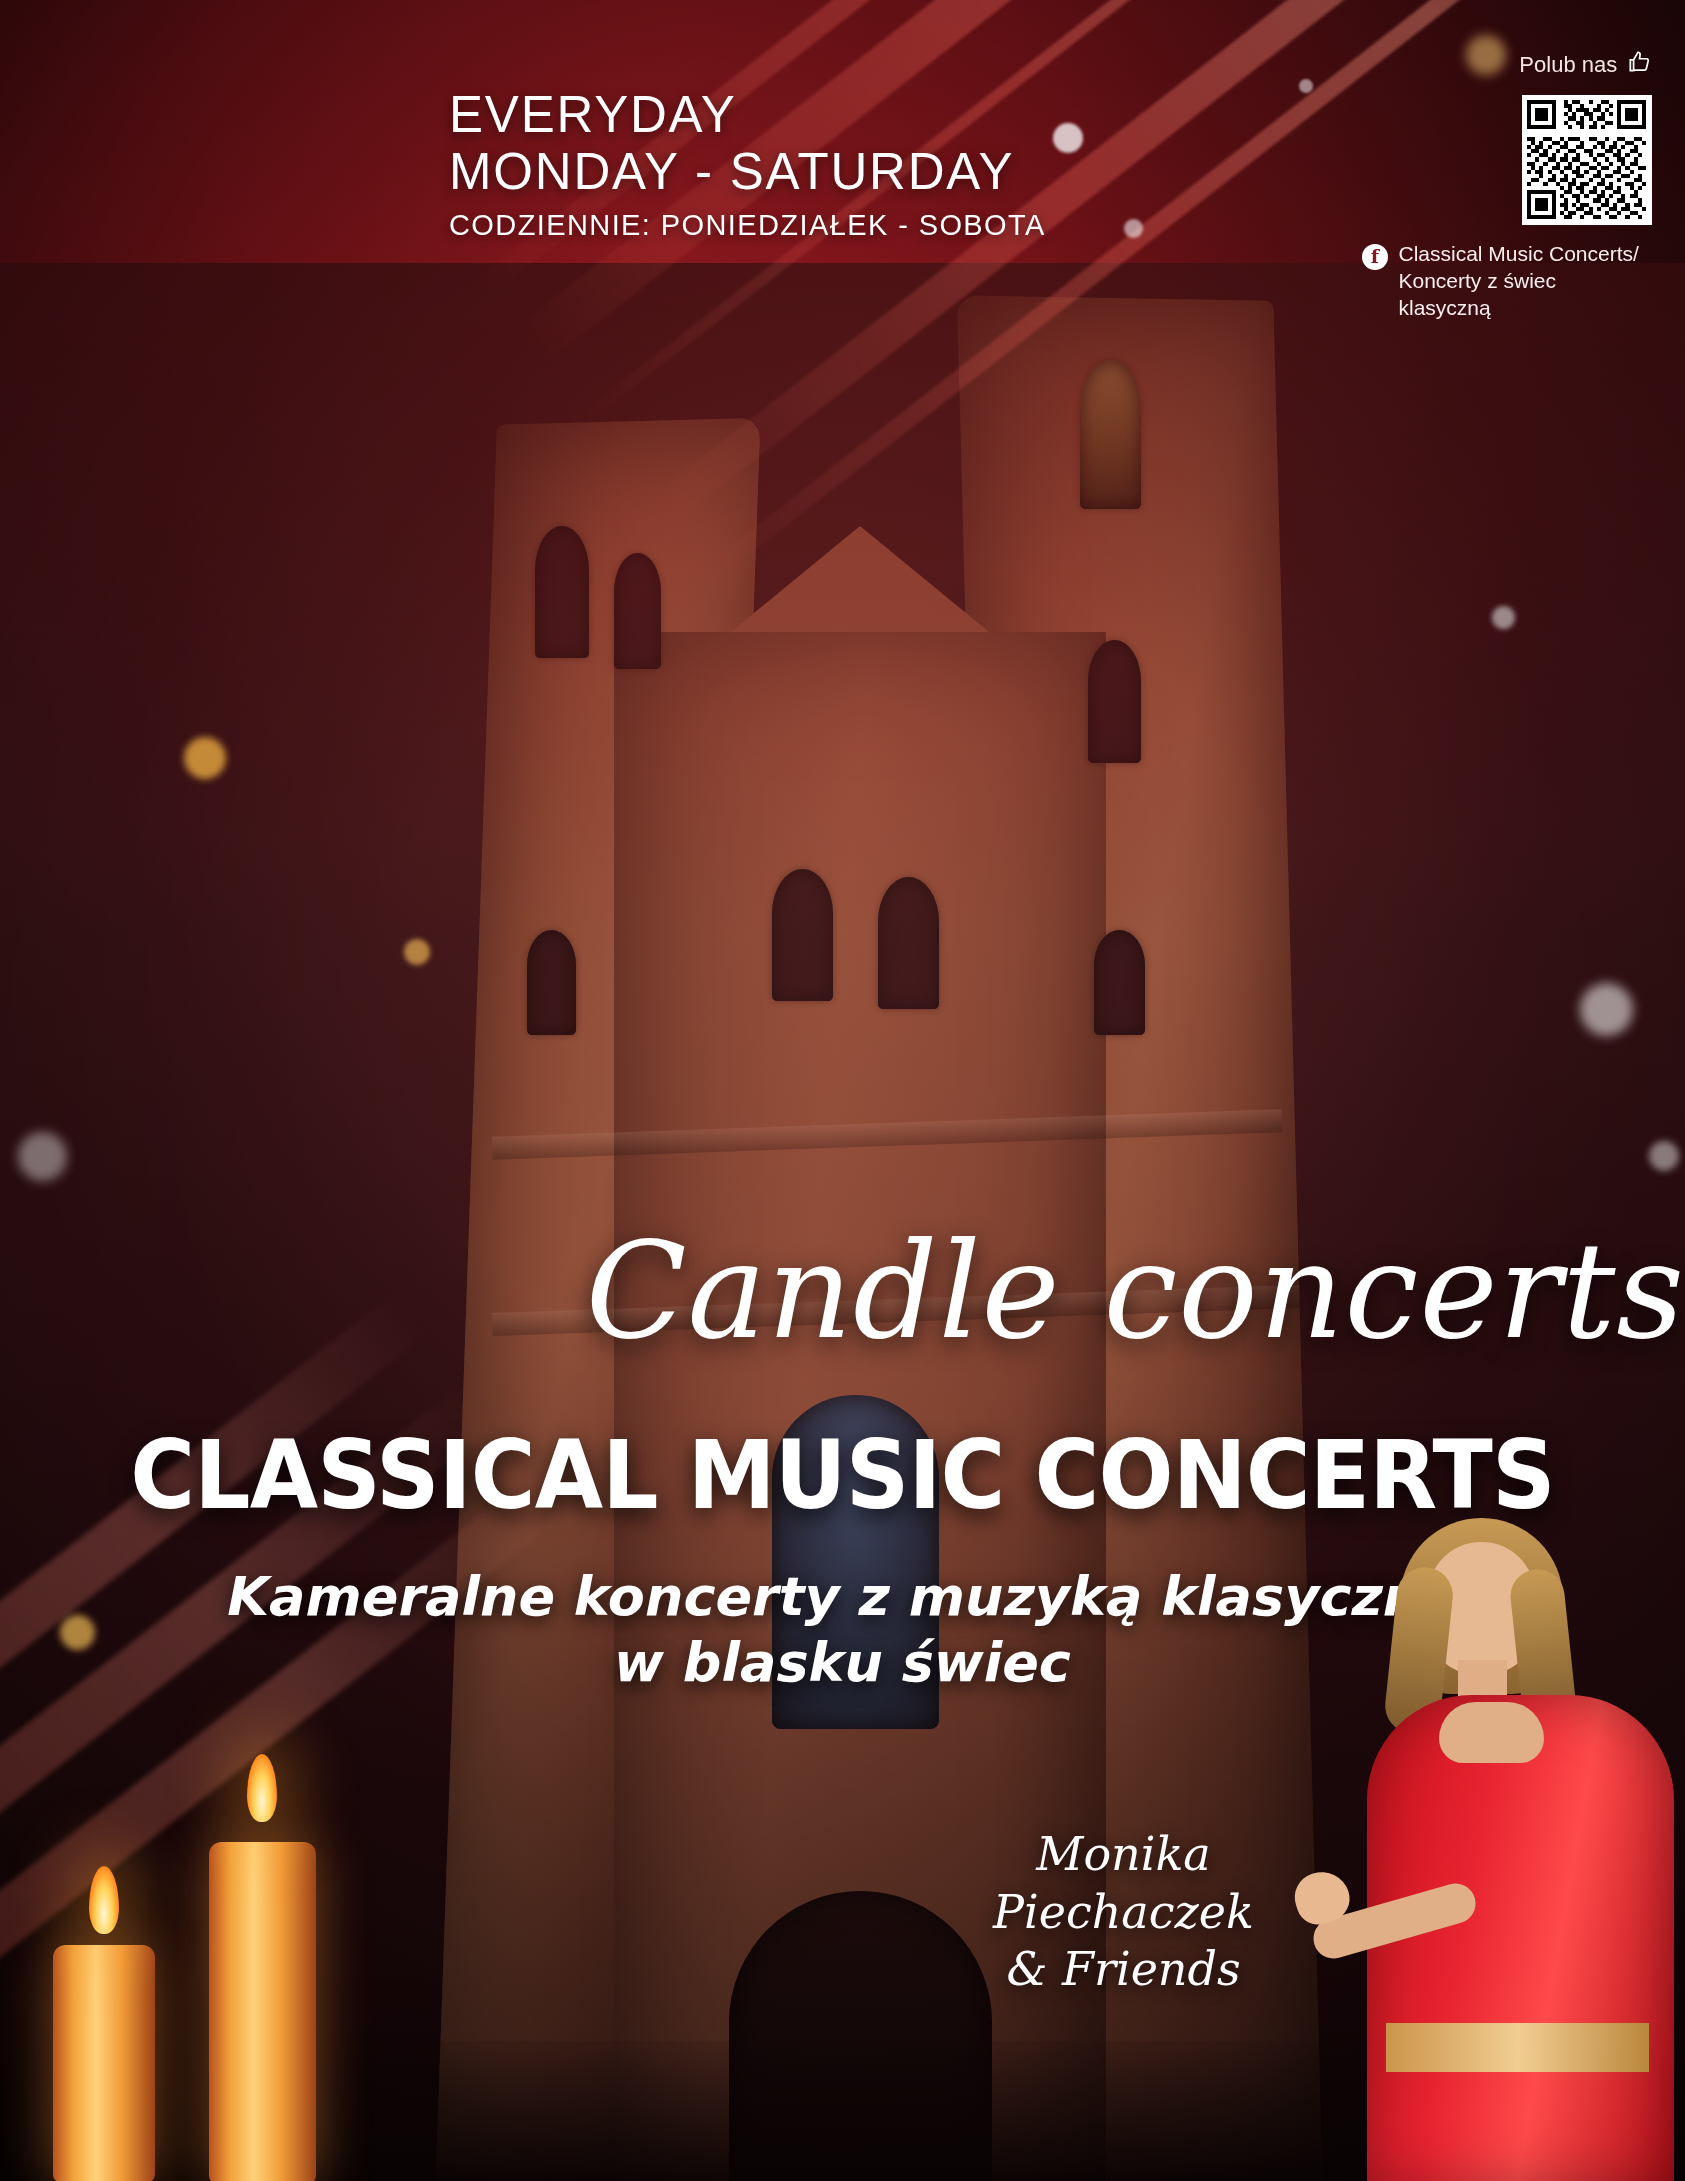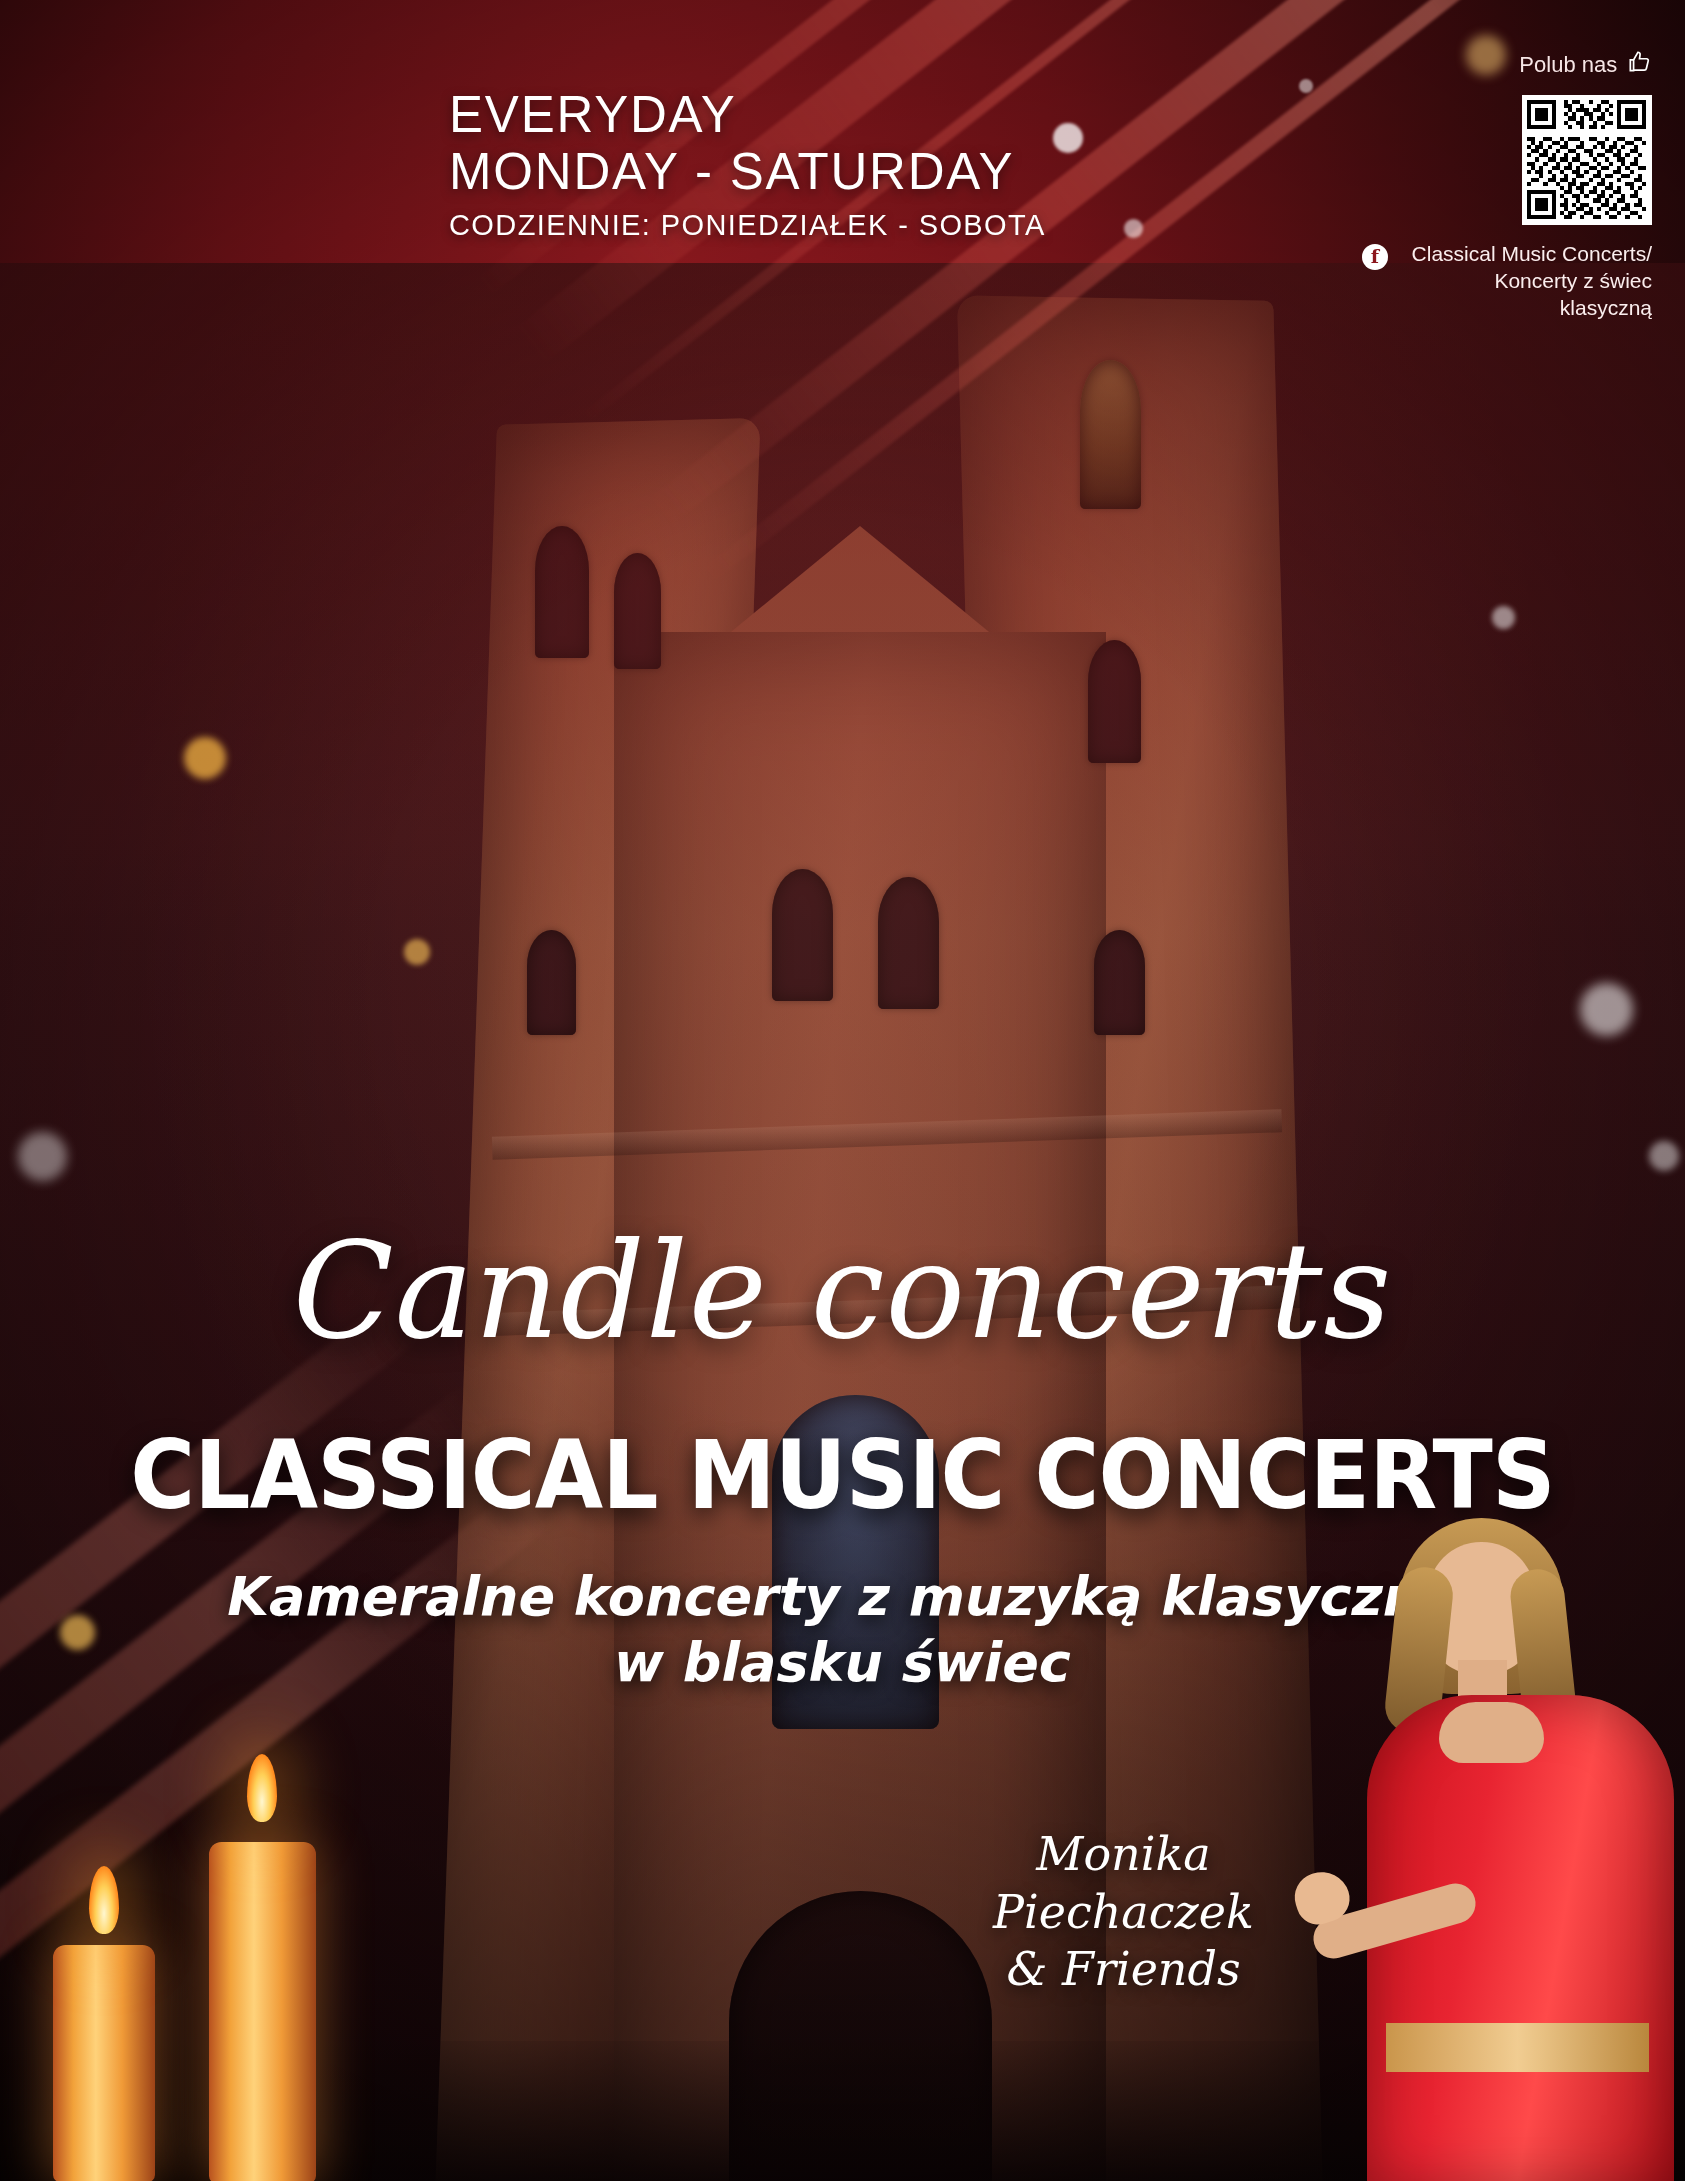--- a/index.html
+++ b/index.html
@@ -216,21 +216,21 @@
     background: #ffffff; color: #8c161d;
     font-family: "DejaVu Serif", serif;
     font-weight: 700; font-size: 19.3px;
     display: flex; align-items: center; justify-content: center;
     flex: 0 0 auto;
     margin-top: 2.6px;
   }
   .fb-name span.txt {
     font-size: 21px;
     line-height: 1.28;
-    text-align: right;
+    text-align: left;
     color: #fbeeee;
   }
 
   .venue {
     position: absolute;
     left: 68px; top: 413px;
   }
   .venue .v1, .venue .v2 {
     font-size: 44px;
     line-height: 1.16;
@@ -241,21 +241,21 @@
     line-height: 1.3;
     color: #f3e3e3;
     text-shadow: 0 1.8px 8.8px rgba(0,0,0,.6);
   }
   .venue .v3 { margin-top: 16px; }
 
   
   .title-script {
     position: absolute;
     left: 0; right: 0; top: 1229px;
-    text-align: center;
+    text-align: right;
     font-family: "DejaVu Serif", serif;
     font-style: italic;
     font-size: 132px;
     line-height: .95;
     letter-spacing: 0.9px;
     text-shadow: 0 7px 24.6px rgba(0,0,0,.7);
   }
   .title-main {
     position: absolute;
     left: 0; right: 0; top: 1420px;

